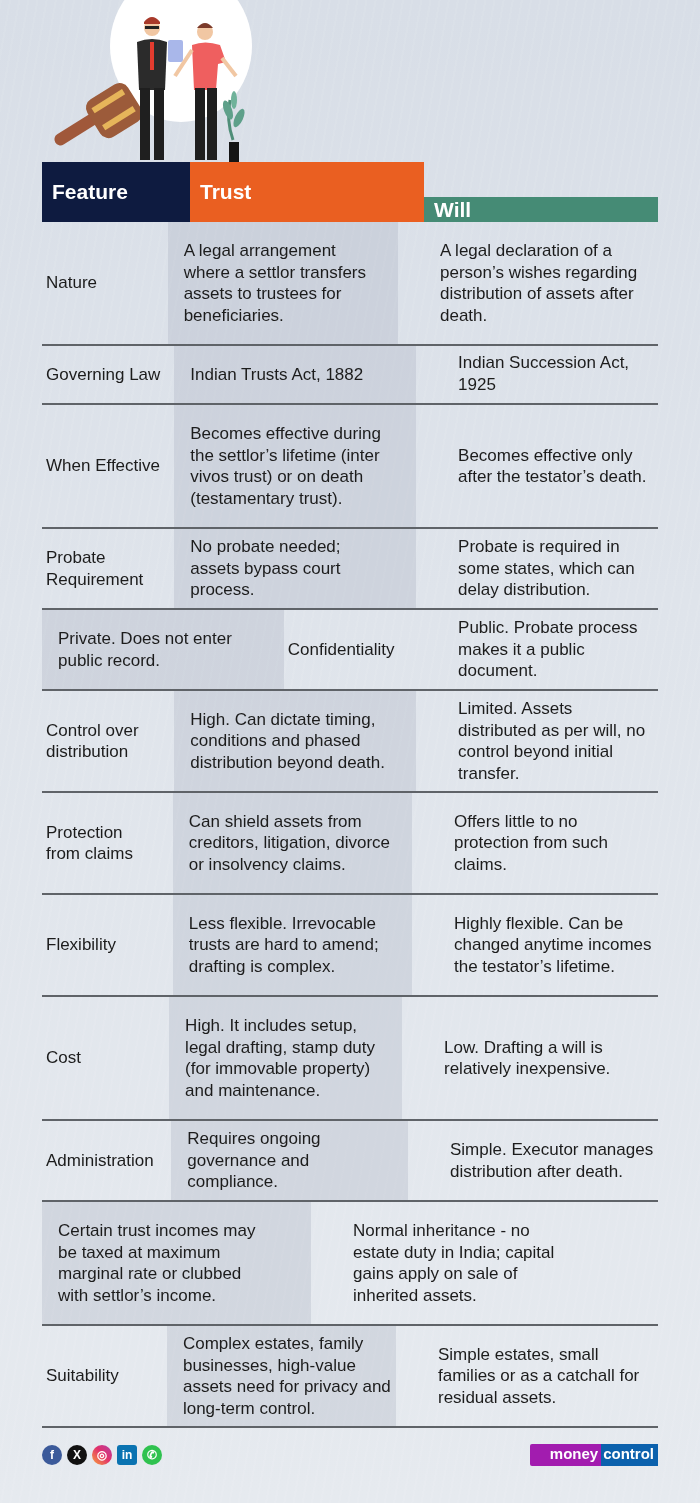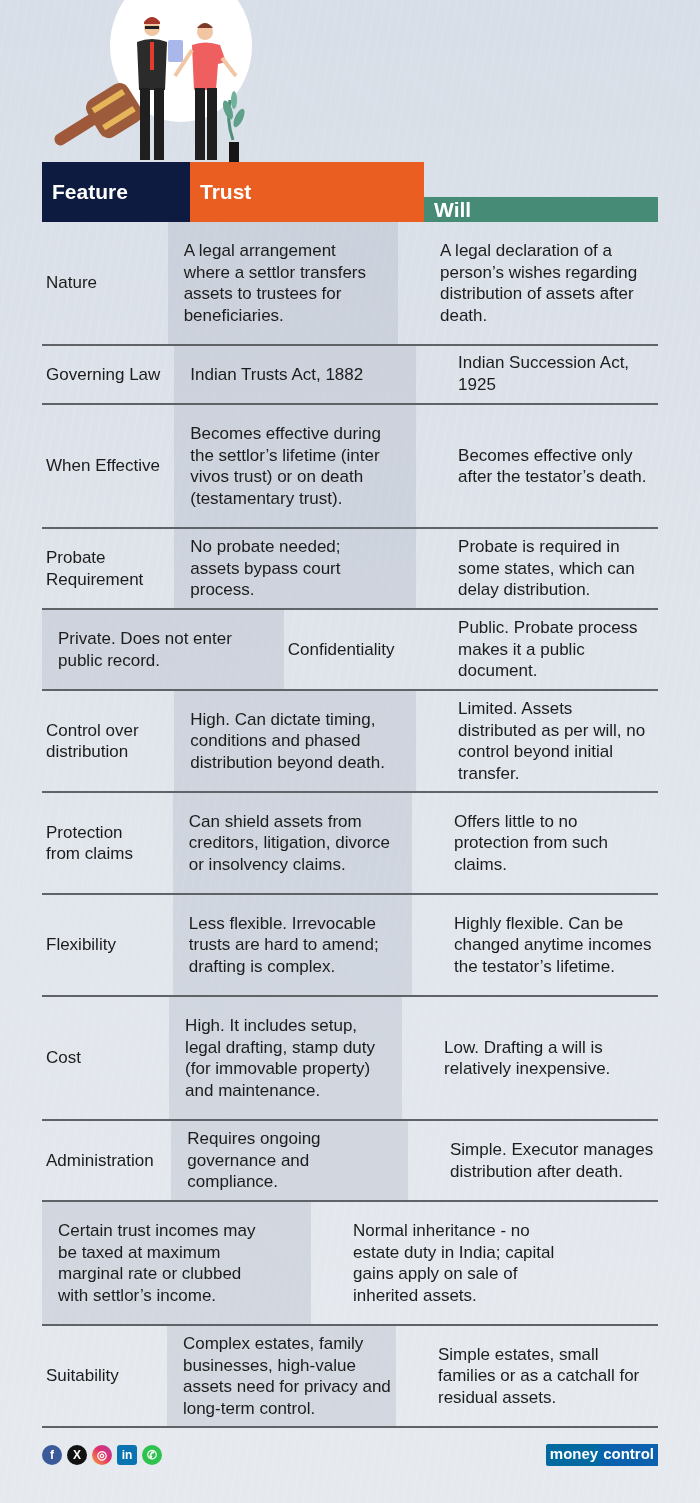--- a/index.html
+++ b/index.html
@@ -68,21 +68,21 @@
     }
     .soc.fb { background: #3b5a9a; }
     .soc.x { background: #111111; }
     .soc.ig { background: linear-gradient(45deg, #f9a33a, #e1306c 55%, #b33fa5); }
     .soc.li { background: #0a73b1; border-radius: 3px; }
     .soc.wa { background: #2fc24f; }
     .logo {
       position: absolute; right: 0; top: 0; height: 22px; display: flex;
       font-family: "Liberation Sans", sans-serif; font-weight: bold; font-size: 15px;
     }
-    .logo .money { background: #0369a1; color: #fff; padding: 1px 3px 0 4px; border-radius: 2px 0 0 2px; }
+    .logo .money { background: #a21caf; color: #fff; padding: 1px 3px 0 20px; border-radius: 2px 0 0 2px; }
     .logo .control { background: #0b61ad; color: #fff; padding: 1px 4px 0 2px; }
   </style>
 </head>
 <body>
 
 <div class="bg-stripes"></div>
 
 <div class="hero">
   <div class="hero-circle"></div>
   <svg class="illus" viewBox="0 0 230 164" xmlns="http://www.w3.org/2000/svg">

